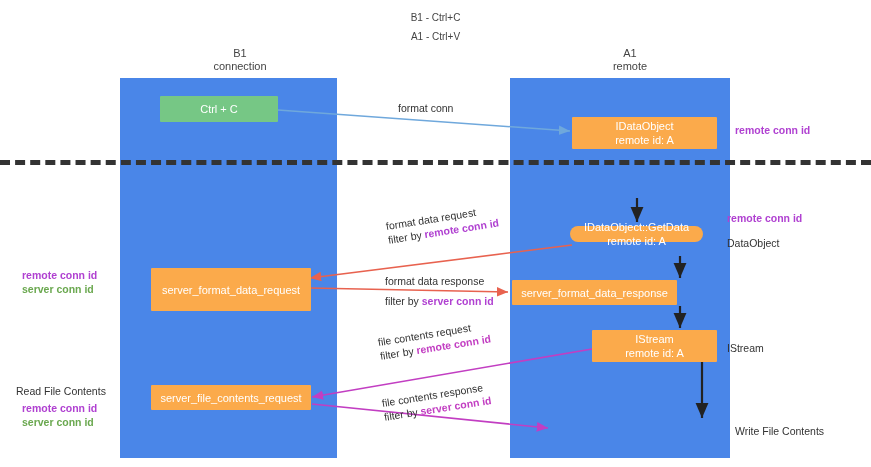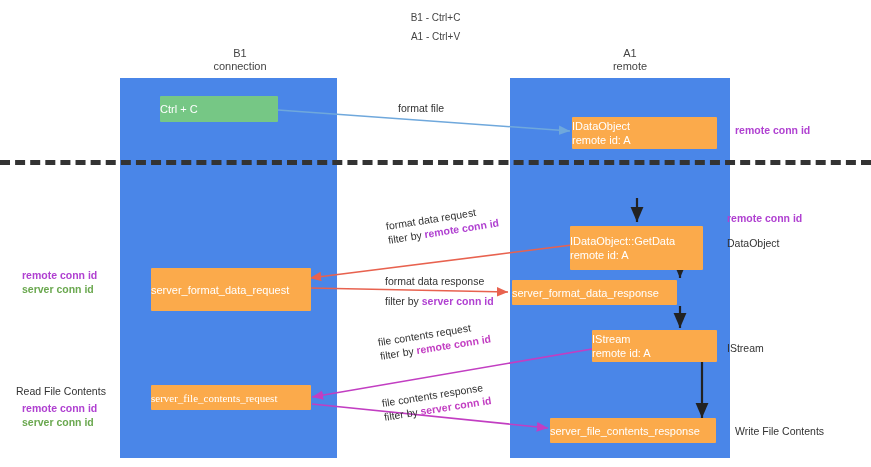--- a/index.html
+++ b/index.html
@@ -34,21 +34,21 @@
     text-align: center;
     font-size: 10px;
     color: #444444;
     line-height: 19px;
   }
   .node {
     position: absolute;
     box-sizing: border-box;
     display: flex;
     flex-direction: column;
-    align-items: flex-start;
+    align-items: center;
     justify-content: center;
     text-align: center;
     font-size: 11px;
     color: #ffffff;
     line-height: 14px;
     border-radius: 1px;
   }
   .node.green { background: #76c785; }
   .node.orange { background: #fbaa4b; }
   .node .sub { font-size: 11px; }
@@ -147,48 +147,45 @@
   <div class="node green" style="left:160px; top:96px; width:118px; height:26px;">
     <span>Ctrl + C</span>
   </div>
 
   <div class="node orange" style="left:572px; top:117px; width:145px; height:32px;">
     <span>IDataObject</span>
     <span class="sub">remote id: A</span>
   </div>
 
 
-  <div class="node orange" style="left:570px; top:226px; width:133px; height:44px;">
+  <div class="node orange" style="left:570px; top:226px; width:133px; height:16px;border-radius:9px;">
     <span>IDataObject::GetData</span>
     <span class="sub">remote id: A</span>
   </div>
 
   <div class="node orange" style="left:151px; top:268px; width:160px; height:43px;">
     <span>server_format_data_request</span>
   </div>
 
   <div class="node orange" style="left:512px; top:280px; width:165px; height:25px;">
     <span>server_format_data_response</span>
   </div>
 
   <div class="node orange" style="left:592px; top:330px; width:125px; height:32px;">
     <span>IStream</span>
     <span class="sub">remote id: A</span>
   </div>
 
-  <div class="node orange" style="left:151px; top:385px; width:160px; height:25px;font-family:Liberation Serif, serif;">
+  <div class="node orange" style="left:151px; top:385px; width:160px; height:25px;">
     <span>server_file_contents_request</span>
   </div>
 
-  <div class="node orange" style="left:550px; top:418px; width:166px; height:25px;">
-    <span>server_file_contents_response</span>
-  </div>
 
   <div class="edge-label" style="left:398px; top:101px;">
-    <span>format file</span>
+    <span>format conn</span>
   </div>
 
   <div class="edge-label rot-up" style="left:387px; top:219px;">
     <div>format data request</div>
     <div><span>filter by </span><span class="hl-purple">remote conn id</span></div>
   </div>
 
   <div class="edge-label" style="left:385px; top:274px;">
     <div>format data response</div>
     <div style="margin-top:6px;"><span>filter by </span><span class="hl-purple">server conn id</span></div>

